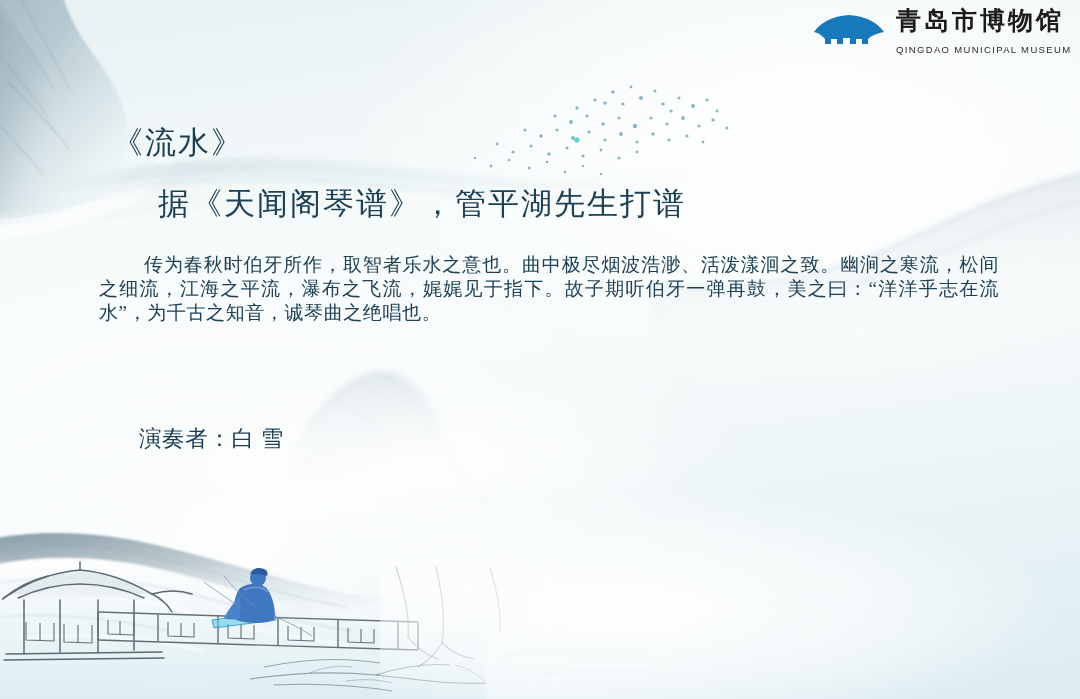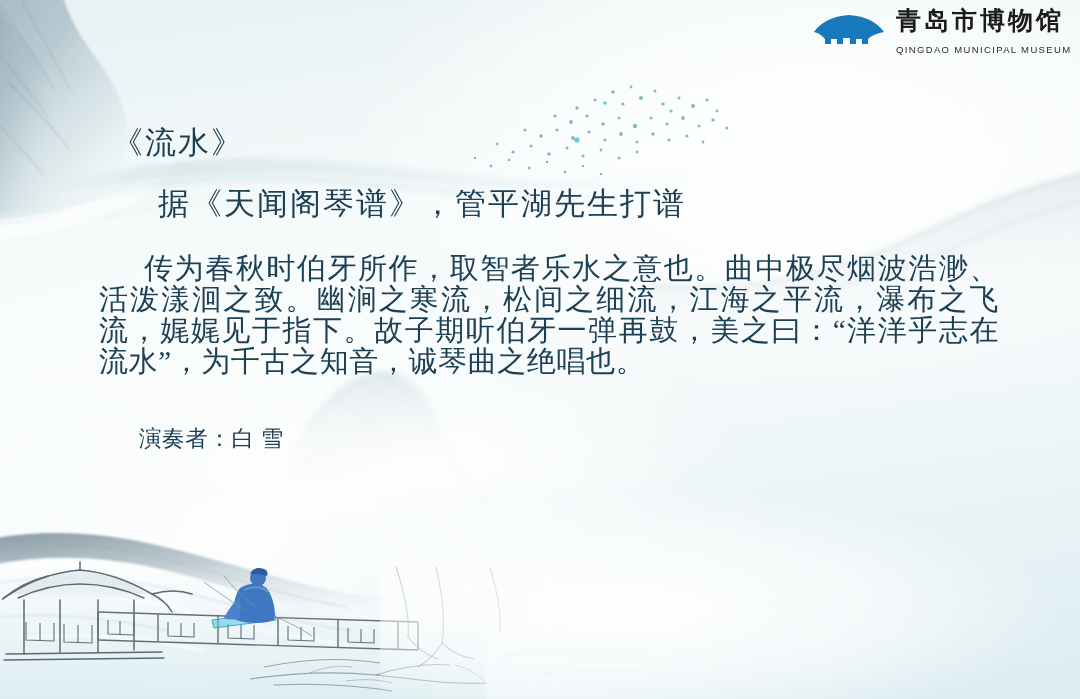--- a/index.html
+++ b/index.html
@@ -174,22 +174,22 @@
     letter-spacing: 2px;
     font-weight: 400;
     text-shadow: 0 0 2px rgba(255,255,255,0.8);
     margin-left: 40px;
   }
 
   #intro {
     position: absolute;
     left: 99px; top: 253px;
     width: 900px;
-    font-size: 29px;
-    line-height: 31px;
+    font-size: 19px;
+    line-height: 24px;
     letter-spacing: 0.6px;
     text-indent: 45px;
     text-align: justify;
     text-shadow: 0 0 2px rgba(255,255,255,0.7);
   }
 
   #performer-label {
     position: absolute;
     left: 99px; top: 423px;
     font-size: 22.5px;

